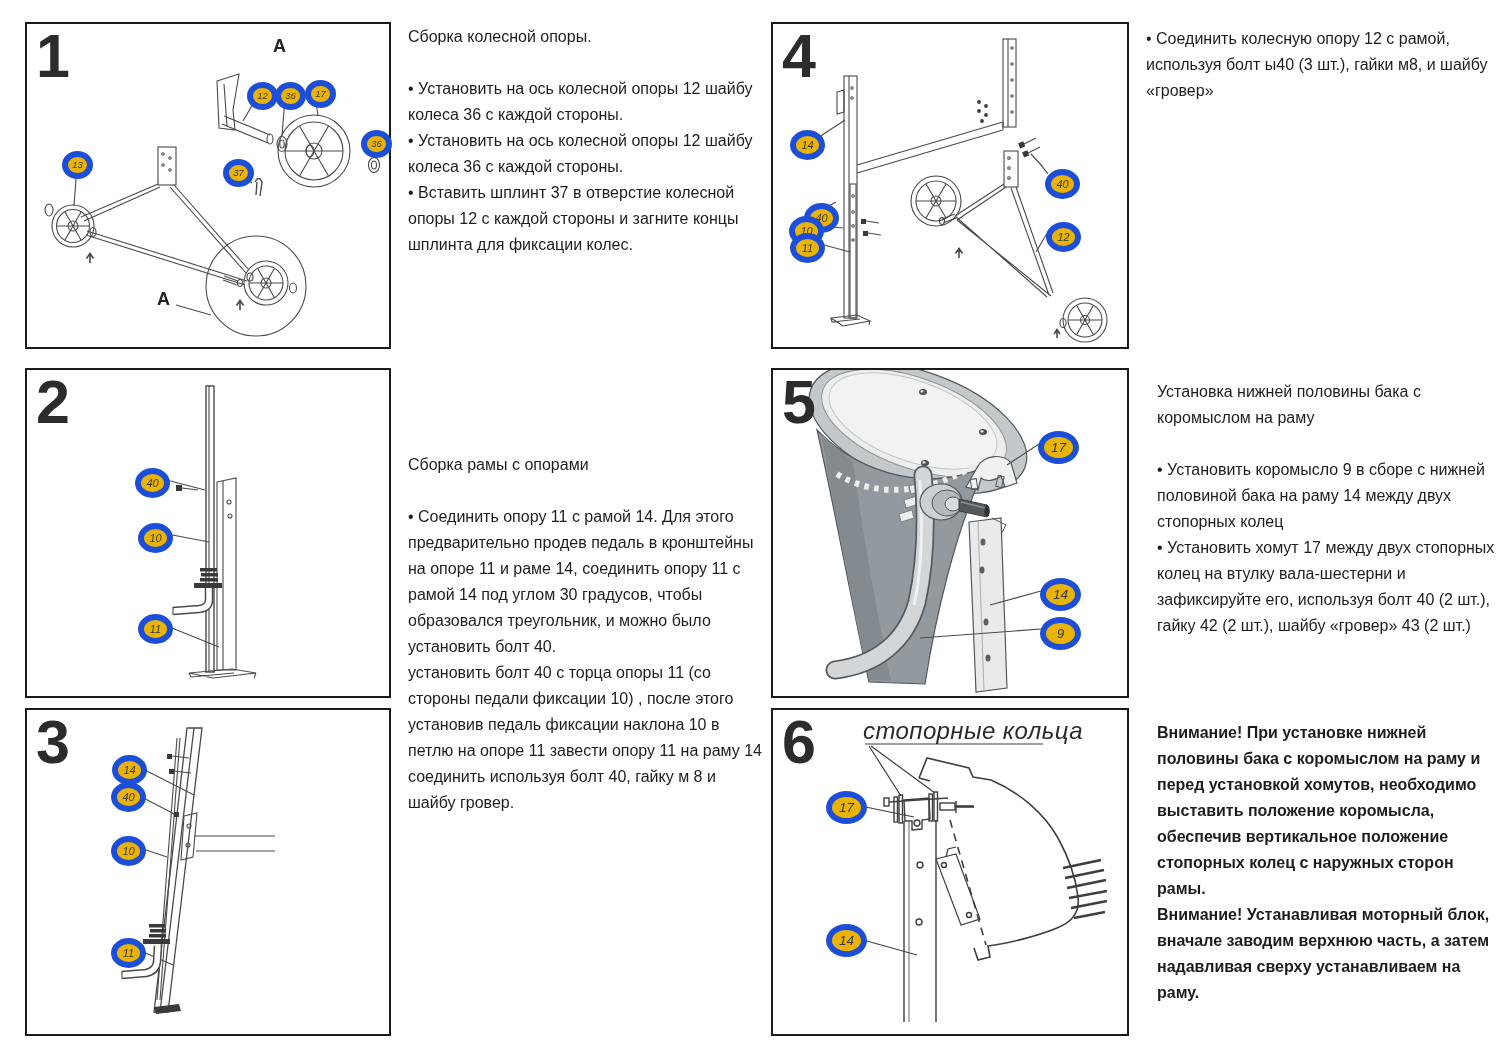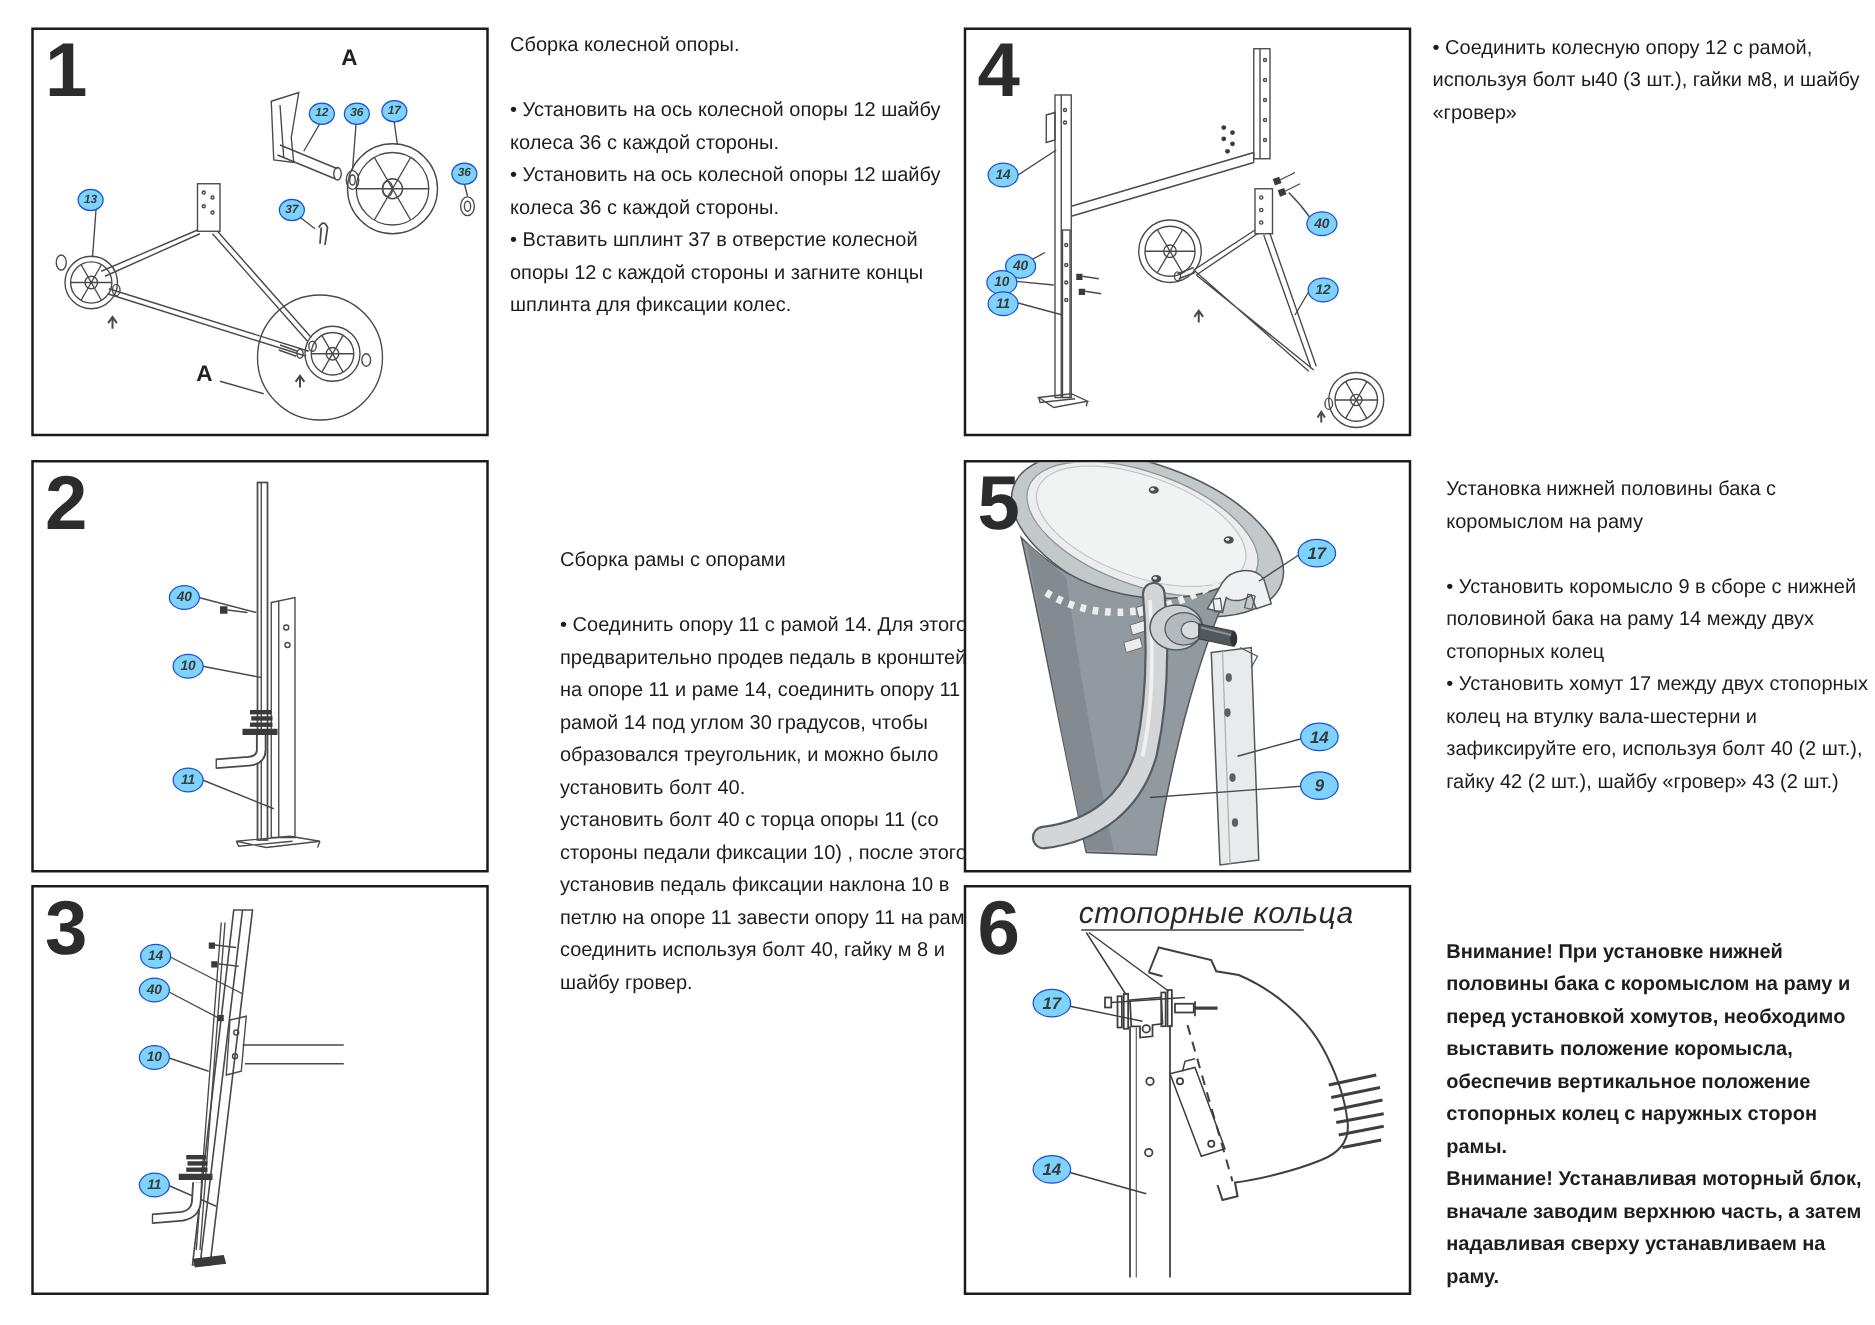--- a/index.html
+++ b/index.html
@@ -13,23 +13,23 @@
   #p3{left:25px;top:708px;width:366px;height:328px;}
   #p4{left:771px;top:22px;width:358px;height:327px;}
   #p5{left:771px;top:368px;width:358px;height:330px;}
   #p6{left:771px;top:708px;width:358px;height:328px;}
   .panel svg{position:absolute;left:0;top:0;width:100%;height:100%;}
   .panel-num{
     position:absolute;top:2px;left:9px;font-size:61px;font-weight:800;
     color:#2c2c2c;line-height:1;letter-spacing:-3px;z-index:3;
   }
   .callout{
-    position:absolute;border:1px solid #1d4ed8;border-radius:50%;background:#7dd3fc;
+    position:absolute;border:6px solid #1d4ed8;border-radius:50%;background:#eab308;
     display:flex;align-items:center;justify-content:center;
-    font-style:italic;color:#3a3a3a;z-index:2;line-height:1;font-weight:bold;
+    font-style:italic;color:#3a3a3a;z-index:2;line-height:1;
   }
   .co-sm{width:19px;height:16px;font-size:9.5px;}
   .co-md{width:23px;height:18px;font-size:11px;}
   .co-lg{width:29px;height:21px;font-size:13.5px;}
   .dlabel{position:absolute;font-weight:bold;font-size:18px;color:#222;z-index:2;}
   .annot{
     position:absolute;font-style:italic;font-size:24px;color:#2a2a2a;z-index:2;
     white-space:nowrap;letter-spacing:.4px;
   }
   .textcol{position:absolute;font-size:16px;line-height:26px;color:#1d1d1d;}
@@ -220,21 +220,21 @@
       <path d="M182,218 L182,230 Q182,238 172,239 L146,241" stroke="#4a4a4a" stroke-width="8.5"></path>
       <path d="M182,218 L182,230 Q182,238 172,239 L146,241" stroke="#ffffff" stroke-width="5.5"></path>
       <line x1="146" y1="237" x2="146" y2="245"></line>
     </g>
   </svg>
   <div class="callout co-md" style="left:108px;top:98px;">40</div>
   <div class="callout co-md" style="left:111px;top:153px;">10</div>
   <div class="callout co-md" style="left:111px;top:244px;">11</div>
 </div>
 
-<div class="textcol" style="left:408px;top:436px;width:358px;margin-left:40px;">
+<div class="textcol" style="left:408px;top:452px;width:358px;">
   <p>Сборка рамы с опорами</p>
   <div class="blank"></div>
   <p>• Соединить опору 11 с рамой 14. Для этого предварительно продев педаль в кронштейны на опоре 11 и раме 14, соединить опору 11 с рамой 14 под углом 30 градусов, чтобы образовался треугольник, и можно было установить болт 40.</p>
   <p>установить болт 40 с торца опоры 11 (со стороны педали фиксации 10) , после этого установив педаль фиксации наклона 10  в петлю на опоре 11 завести опору 11 на раму 14 соединить используя болт 40,  гайку м 8 и шайбу гровер.</p>
 </div>
 
 <div class="panel" id="p5">
   <div class="panel-num">5</div>
   <svg viewBox="0 0 354 326">
     <defs>
@@ -391,16 +391,16 @@
       <g stroke-width="2.6">
         <path d="M290,158 l38,-8 M292,168 l39,-8 M294,178 l39,-8 M296,188 l38,-7 M298,198 l36,-7 M301,208 l31,-6"></path>
       </g>
     </g>
   </svg>
   <div class="annot" style="left:90px;top:7px;">стопорные кольца</div>
   <div class="callout co-lg" style="left:53px;top:81px;">17</div>
   <div class="callout co-lg" style="left:53px;top:214px;">14</div>
 </div>
 
-<div class="textcol bold-col" style="left:1157px;top:749px;width:338px;">
+<div class="textcol bold-col" style="left:1157px;top:720px;width:338px;">
   <p>Внимание! При установке нижней половины бака с коромыслом на раму и перед установкой хомутов, необходимо выставить положение коромысла, обеспечив вертикальное положение стопорных колец с наружных сторон рамы.</p>
   <p>Внимание! Устанавливая моторный блок, вначале заводим верхнюю часть, а затем надавливая сверху устанавливаем на раму.</p>
 </div>
 
 </body></html>

